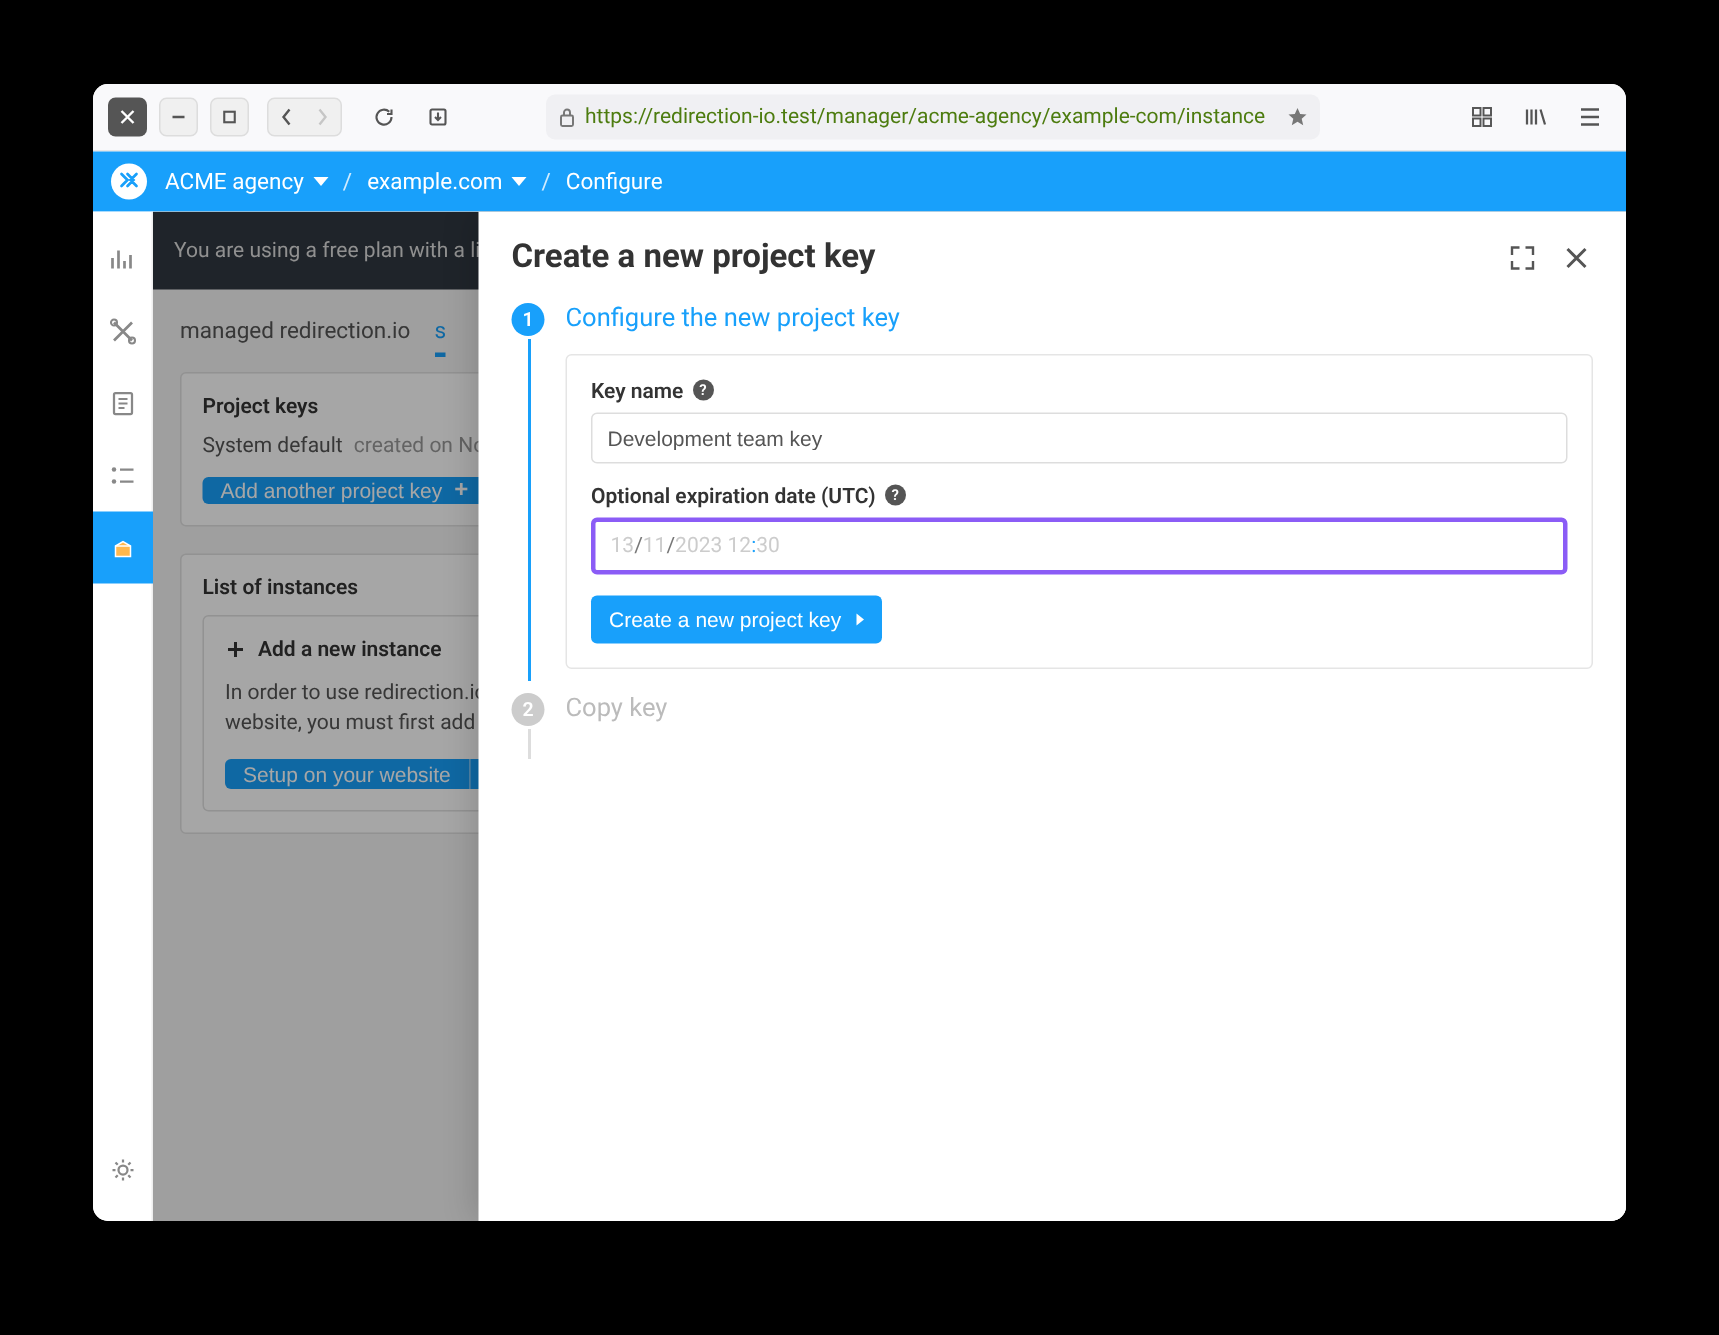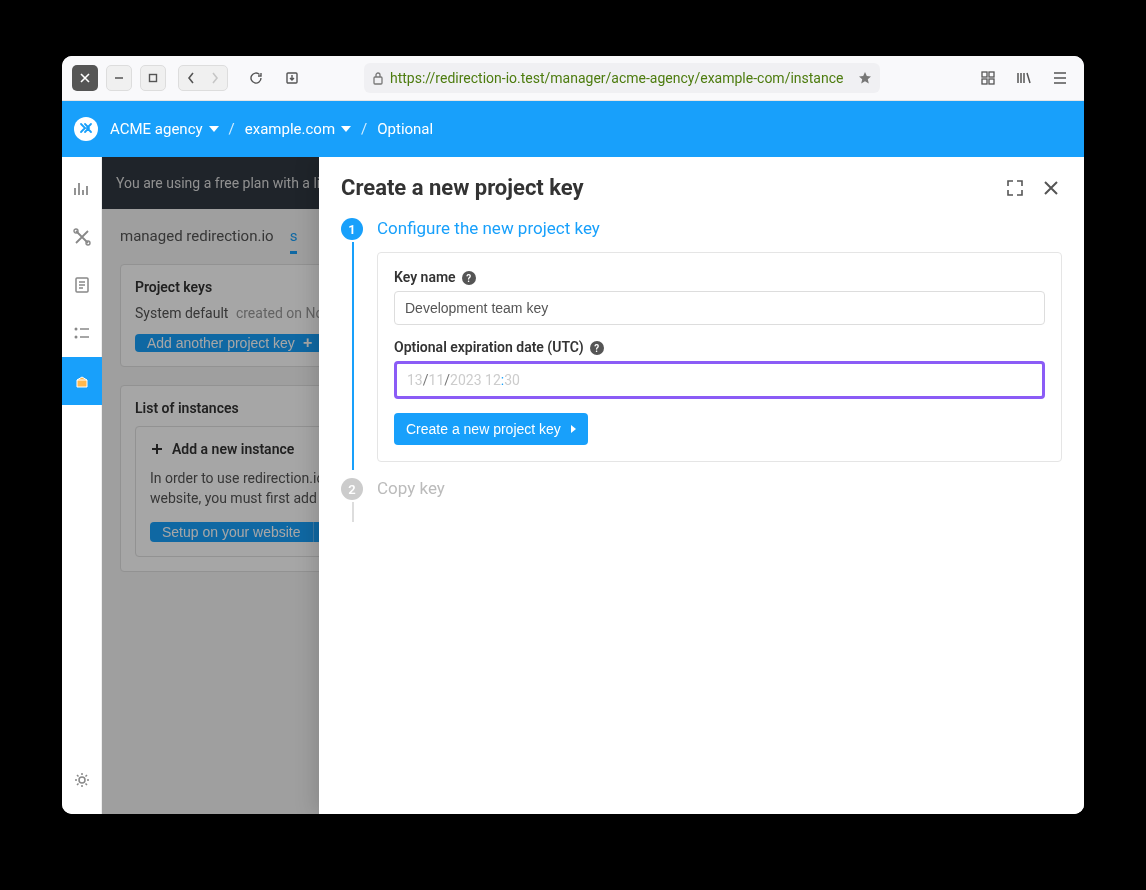--- a/index.html
+++ b/index.html
@@ -61,21 +61,21 @@
       overflow: hidden;
       white-space: nowrap;
       margin-left: 50px;
     }
     .url-bar .lock { margin-right: 6px; color: #888; }
     .url-text { flex: 1; overflow: hidden; text-overflow: clip; }
     .url-star { color: #888; margin-left: 4px; }
     .tb-spacer { flex: 1; }
     
     .app-header {
-      height: 56px;
+      height: 40px;
       background: #18a0fb;
       display: flex;
       align-items: center;
       padding: 0 12px;
       color: #fff;
       font-size: 15px;
     }
     .logo-circle {
       width: 24px; height: 24px;
       background: #fff;
@@ -277,21 +277,21 @@
       margin-bottom: 14px;
       border: 1px solid #e5e5e5;
       border-radius: 4px;
       padding: 16px;
     }
     .field-label {
       font-size: 14px;
       font-weight: 600;
       color: #333;
       display: flex;
-      align-items: flex-end;
+      align-items: flex-start;
       gap: 6px;
       margin-bottom: 6px;
     }
     .help-circle {
       width: 14px; height: 14px;
       border-radius: 50%;
       background: #555;
       color: #fff;
       font-size: 10px;
       display: inline-flex;
@@ -427,21 +427,21 @@
     <div class="breadcrumb-item">
       <span>ACME agency</span>
       <span class="caret-down"></span>
     </div>
     <span class="breadcrumb-sep">/</span>
     <div class="breadcrumb-item">
       <span>example.com</span>
       <span class="caret-down"></span>
     </div>
     <span class="breadcrumb-sep">/</span>
-    <span>Optional</span>
+    <span>Configure</span>
     <div class="header-spacer"></div>
   </div>
 
   <div class="app-body">
     <div class="sidebar">
       <div class="sidebar-icon">
         <svg width="18" height="18" viewBox="0 0 18 18">
             <path d="M2 15 L2 8 M6 15 L6 3 M10 15 L10 10 M14 15 L14 6" stroke="#888" stroke-width="1.8"></path>
           </svg>
       </div>

